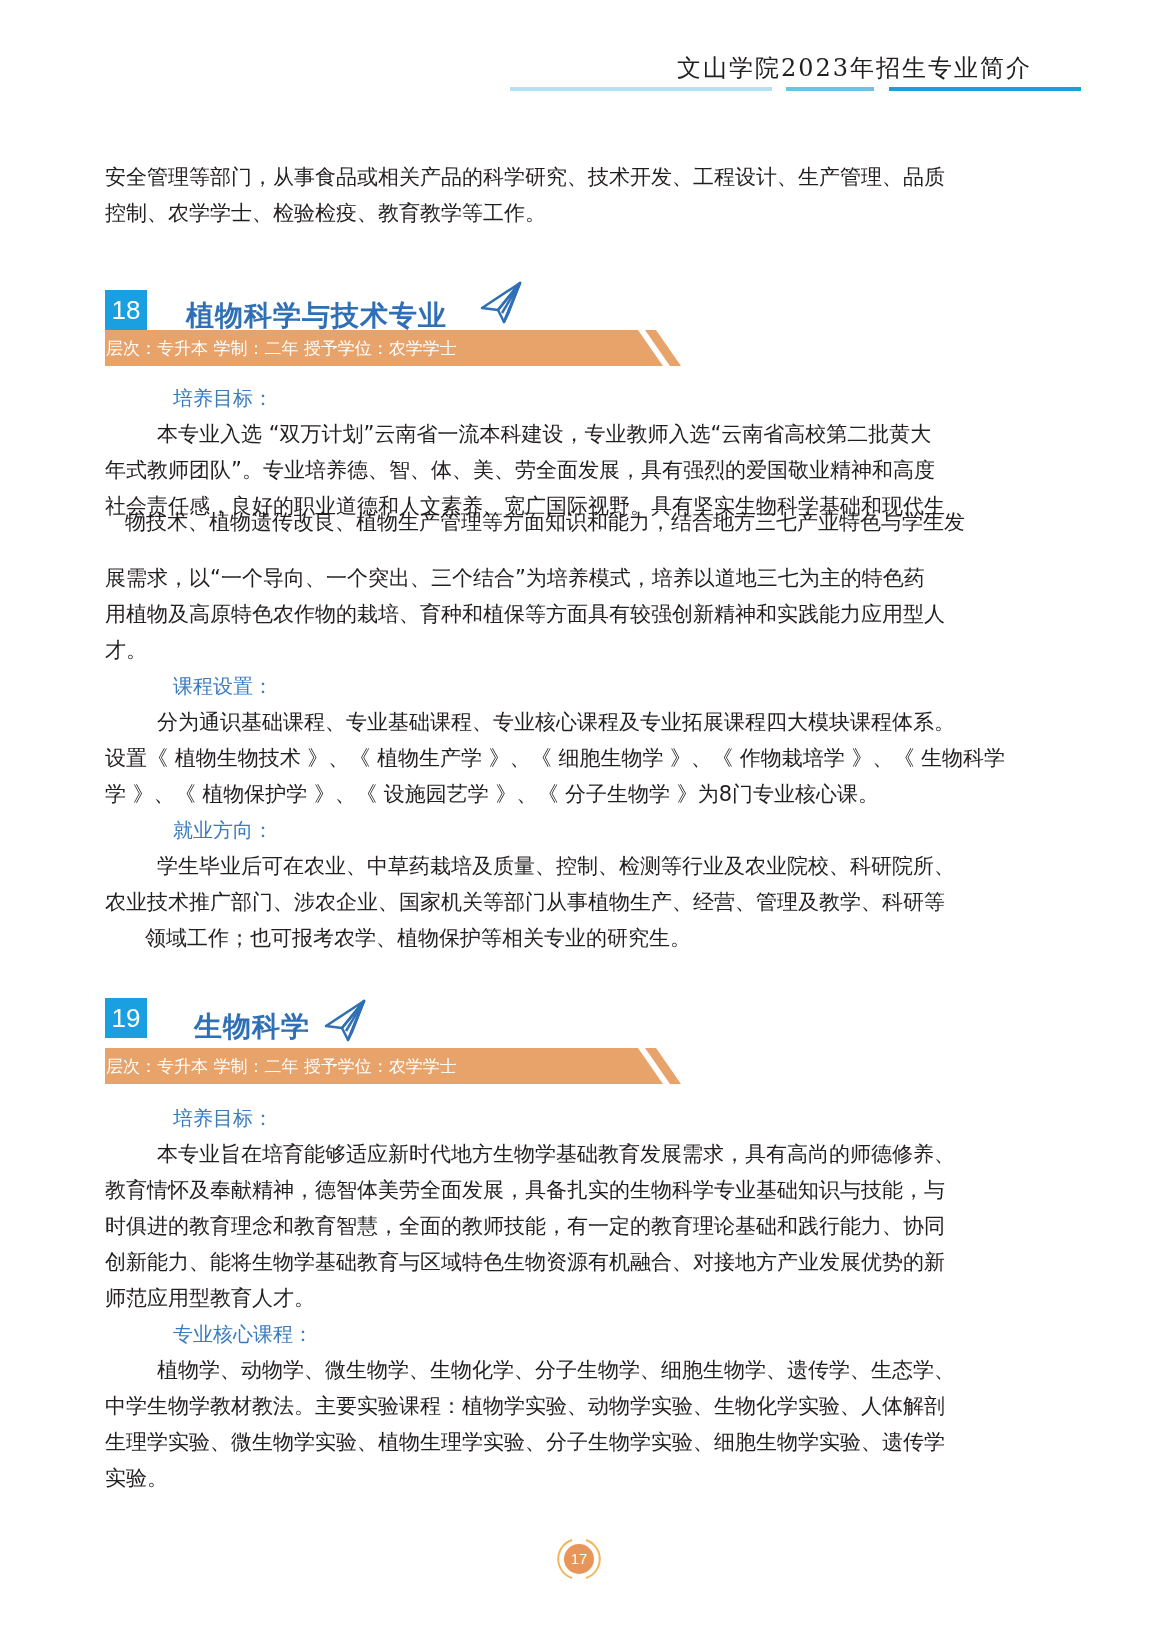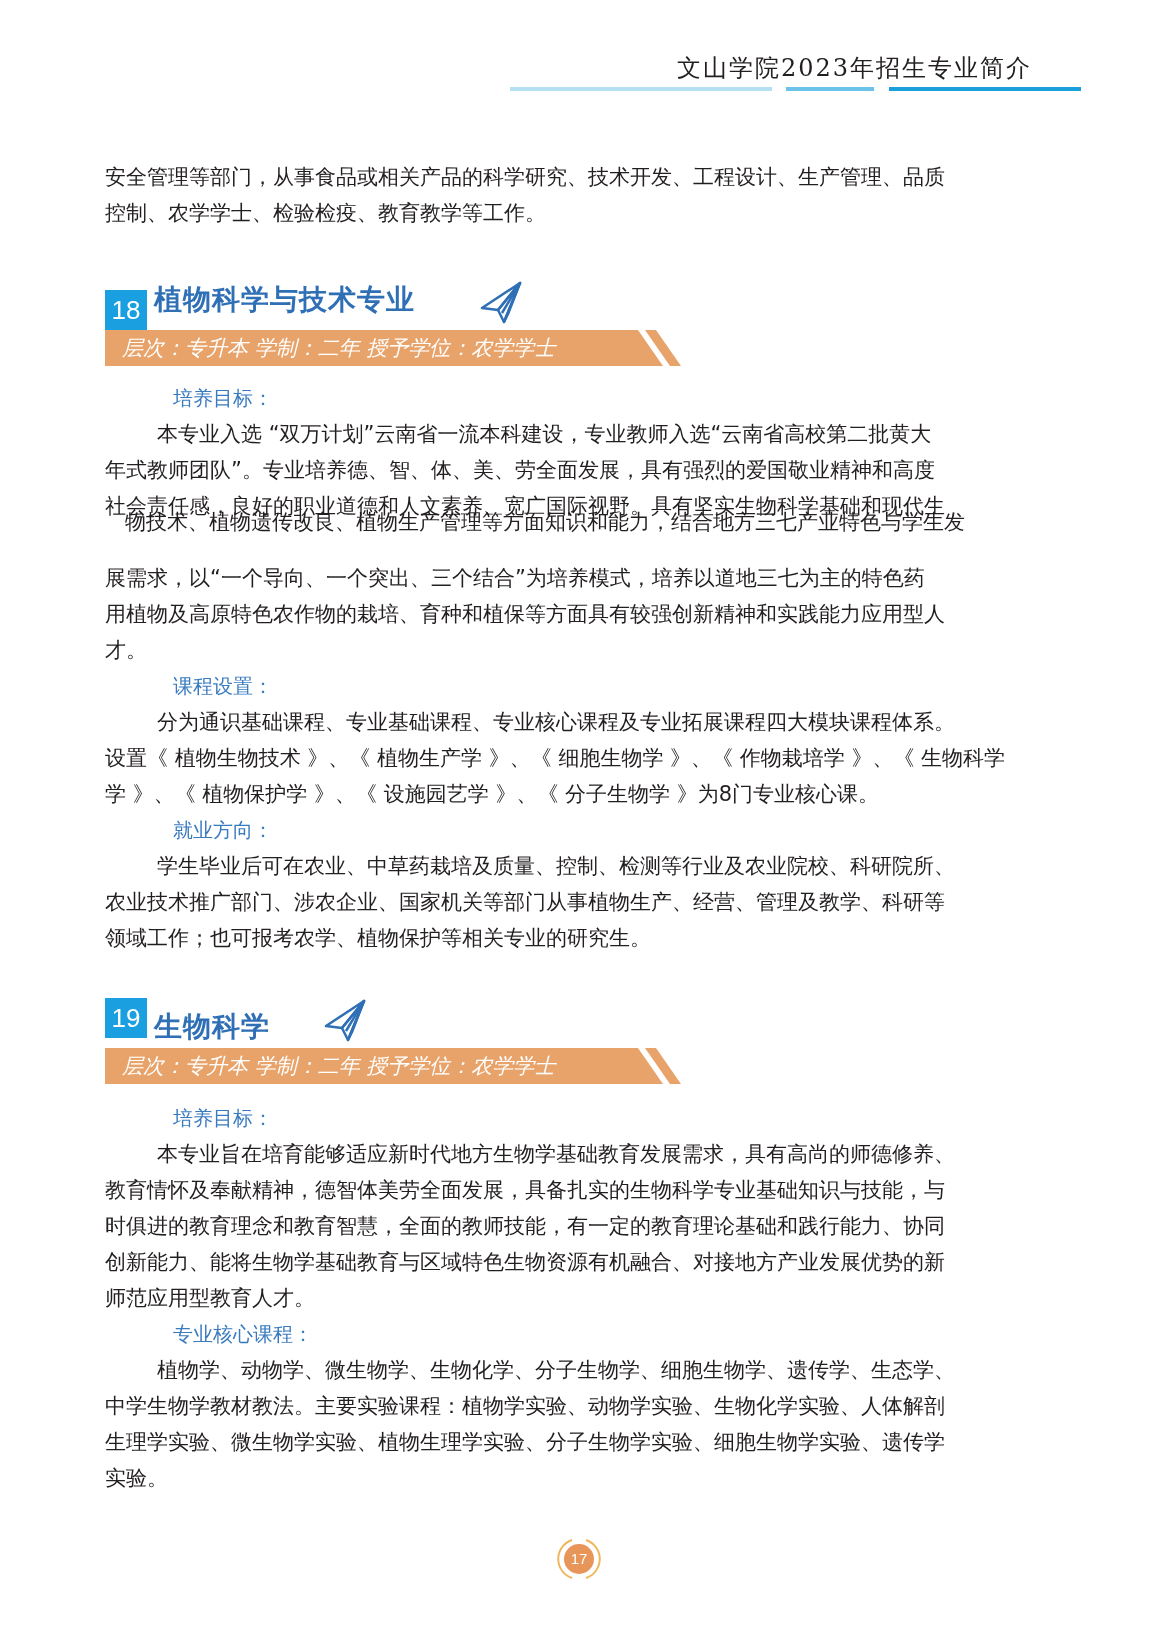--- a/index.html
+++ b/index.html
@@ -9,21 +9,21 @@
                font-size: 24px; letter-spacing: 2px; color: #231f20; }
   .hdr-line { position: absolute; top: 87px; height: 4px; }
   .line { position: absolute; left: 105px; width: 940px; font-size: 21px; line-height: 36px; white-space: nowrap; }
   .indent { padding-left: 52px; }
   .label { position: absolute; left: 173px; font-size: 20px; color: #3a7bc0; line-height: 36px; }
   .num-box { position: absolute; left: 105px; width: 42px; height: 40px; background: #1aa0e0; color: #fff;
              font-family: "Liberation Sans", sans-serif; font-size: 26px; line-height: 40px; text-align: center; }
   .major-title { position: absolute; left: 154px; font-size: 28px; font-weight: bold; color: #2f6fb5; line-height: 40px; letter-spacing: 1px; }
   .plane { position: absolute; }
   .banner { position: absolute; left: 105px; width: 600px; height: 36px; }
-  .banner-text { position: absolute; left: 17px; top: 0; font-size: 21px; line-height: 36px; color: #fff; white-space: nowrap; font-style: italic; }
+  .banner-text { position: absolute; left: 1px; top: 0; font-size: 17px; line-height: 36px; color: #fff; white-space: nowrap; }
   .page-num { position: absolute; left: 556px; top: 1536px; width: 46px; height: 46px; }
   .page-num-text { position: absolute; left: 0; top: 0; width: 46px; height: 46px; line-height: 46px; text-align: center;
                    color: #fff; font-family: "Liberation Sans", sans-serif; font-size: 15px; }
 </style>
 </head>
 <body>
 
 <div>
   <div class="hdr-title">文山学院2023年招生专业简介</div>
   <div class="hdr-line" style="left:510px;width:262px;background:#b5e0f3;"></div>
@@ -31,21 +31,21 @@
   <div class="hdr-line" style="left:889px;width:192px;background:#1b9fdb;"></div>
 </div>
 
 <div>
   <div class="line" style="top:159px;">安全管理等部门，从事食品或相关产品的科学研究、技术开发、工程设计、生产管理、品质</div>
   <div class="line" style="top:195px;">控制、农学学士、检验检疫、教育教学等工作。</div>
 </div>
 
 <div>
   <div class="num-box" style="top:280px;margin-top:10px;">18</div>
-  <div class="major-title" style="top:280px;">植物科学与技术专业</div>
+  <div class="major-title" style="top:296px;margin-left:32px;">植物科学与技术专业</div>
   <svg class="plane" style="left:478px;top:280px;" width="46" height="46" viewBox="0 0 46 46">
     <g fill="none" stroke="#2f6fb5" stroke-width="2.5" stroke-linejoin="round">
       <path d="M42 3 L4 28 L20 30 Z"></path>
       <path d="M42 3 L20 30 L26 42 Z"></path>
       <path d="M42 3 L26 42 L30 34 Z"></path>
       <path d="M42 3 L24 33"></path>
     </g>
   </svg>
   <div class="banner" style="top:330px;">
     <svg width="600" height="36" viewBox="0 0 600 36" style="position:absolute;left:0;top:0;">
@@ -65,26 +65,26 @@
   <div class="line" style="top:632px;">才。</div>
 
   <div class="label" style="top:668px;">课程设置：</div>
   <div class="line indent" style="top:704px;">分为通识基础课程、专业基础课程、专业核心课程及专业拓展课程四大模块课程体系。</div>
   <div class="line" style="top:740px;">设置《 植物生物技术 》、《 植物生产学 》、《 细胞生物学 》、《 作物栽培学 》、《 生物科学</div>
   <div class="line" style="top:776px;">学 》、《 植物保护学 》、《 设施园艺学 》、《 分子生物学 》为8门专业核心课。</div>
 
   <div class="label" style="top:812px;">就业方向：</div>
   <div class="line indent" style="top:848px;">学生毕业后可在农业、中草药栽培及质量、控制、检测等行业及农业院校、科研院所、</div>
   <div class="line" style="top:884px;">农业技术推广部门、涉农企业、国家机关等部门从事植物生产、经营、管理及教学、科研等</div>
-  <div class="line" style="top:920px;">领域工作；也可报考农学、植物保护等相关专业的研究生。</div>
+  <div class="line" style="top:920px;margin-left:40px;">领域工作；也可报考农学、植物保护等相关专业的研究生。</div>
 </div>
 
 <div>
   <div class="num-box" style="top:998px;">19</div>
-  <div class="major-title" style="top:1007px;">生物科学</div>
+  <div class="major-title" style="top:1007px;margin-left:40px;">生物科学</div>
   <svg class="plane" style="left:322px;top:998px;" width="46" height="46" viewBox="0 0 46 46">
     <g fill="none" stroke="#2f6fb5" stroke-width="2.5" stroke-linejoin="round">
       <path d="M42 3 L4 28 L20 30 Z"></path>
       <path d="M42 3 L20 30 L26 42 Z"></path>
       <path d="M42 3 L26 42 L30 34 Z"></path>
       <path d="M42 3 L24 33"></path>
     </g>
   </svg>
   <div class="banner" style="top:1048px;">
     <svg width="600" height="36" viewBox="0 0 600 36" style="position:absolute;left:0;top:0;">

